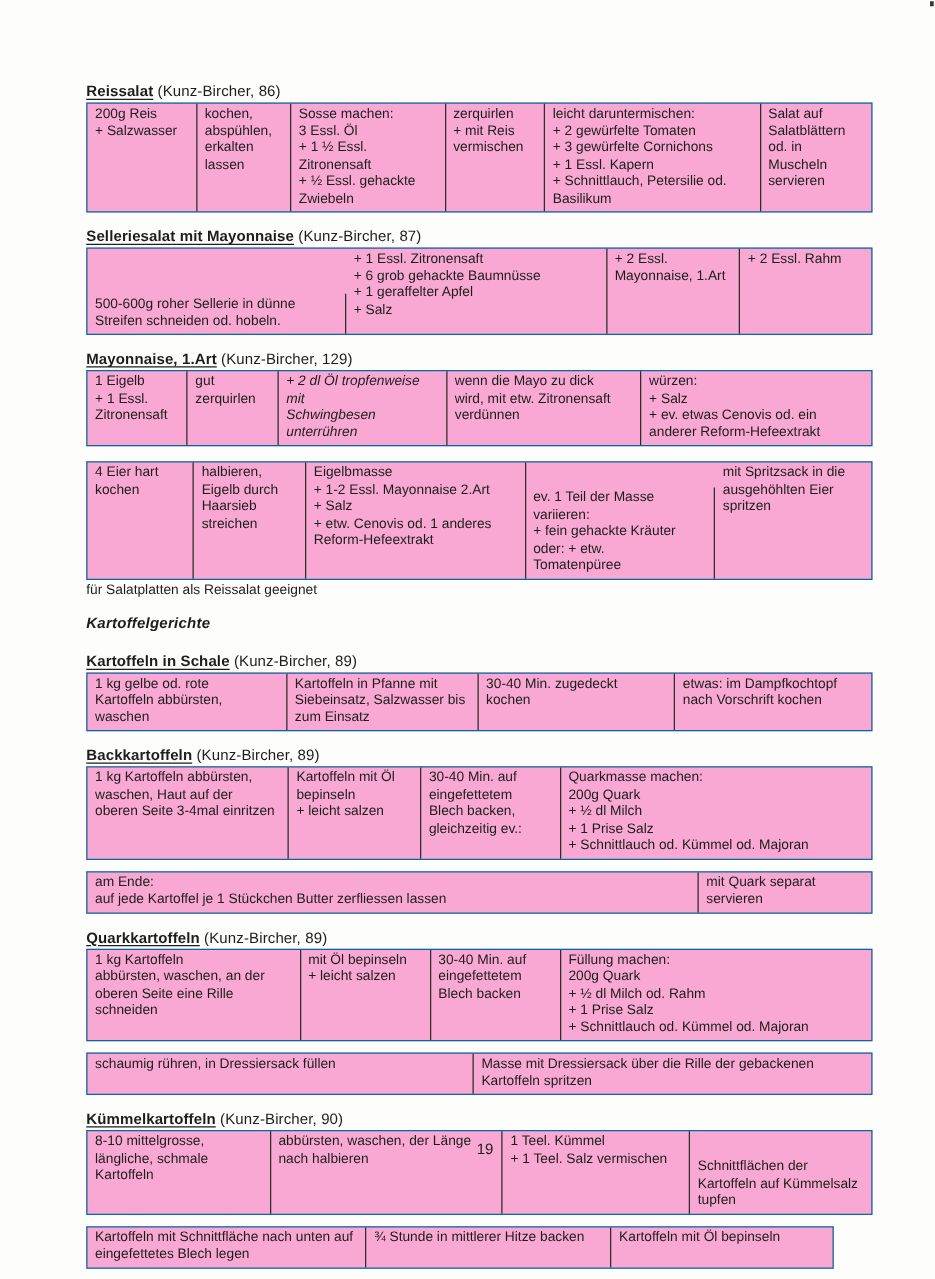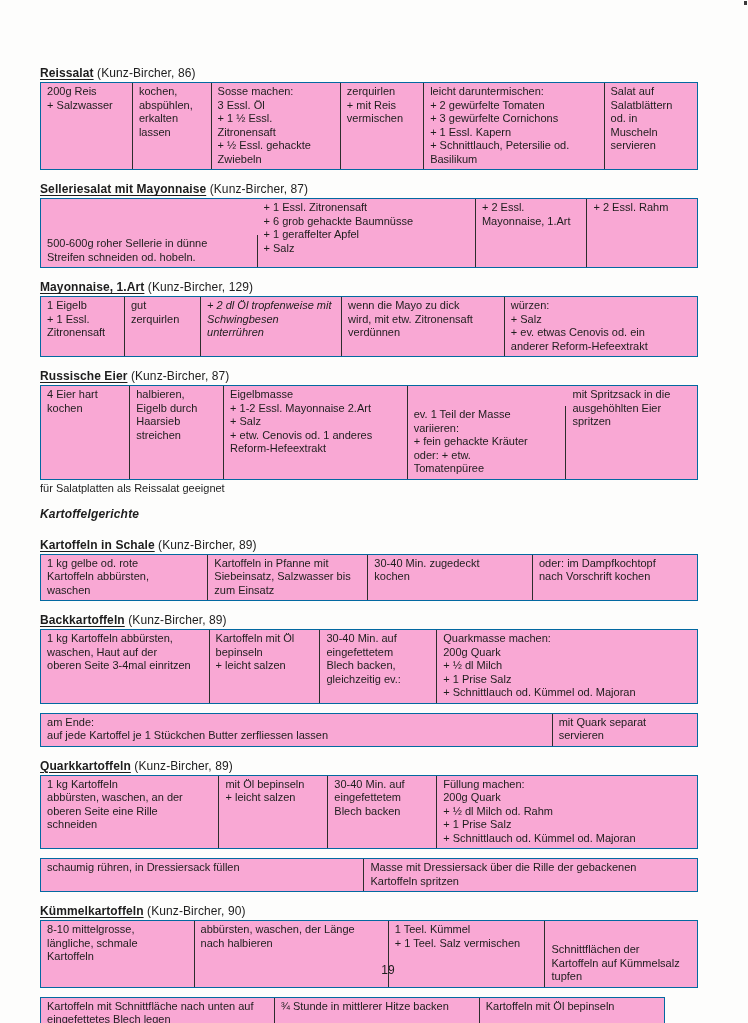--- a/index.html
+++ b/index.html
@@ -7,21 +7,21 @@
     width: 748px; height: 1023px;
     background: #fdfdfc;
     font-family: "Liberation Sans", sans-serif;
     color: #1d1d1d;
     position: relative;
     overflow: hidden;
   }
   .sheet {
     box-sizing: border-box;
     width: 748px; height: 909px;
-    padding: 66px 50px 0 40px;
+    padding: 66px 50px 0 69px;
   }
   .sec { margin-bottom: 12px; }
   .sec-h { font-size: 12px; margin-bottom: 2px; letter-spacing: 0.1px; }
   .sec-name {
     font-weight: bold;
     text-decoration: underline;
     text-underline-offset: 2px;
   }
   .sec-src { font-weight: normal; }
   .tbl {
@@ -47,21 +47,21 @@
   .cat-heading {
     font-size: 12px;
     font-weight: bold;
     font-style: italic;
     margin: 10px 0 17px 0;
     letter-spacing: 0.2px;
   }
   .page-num {
     position: absolute;
     left: 78px; right: 50px;
-    top: 963px;
+    top: 912px;
     text-align: center;
     font-size: 12px;
   }
   .scan-speck {
     position: absolute;
     top: 1px; right: 1px;
     width: 3px; height: 4px;
     background: #3a3a3a;
   }
 </style>
@@ -129,21 +129,20 @@
           <div class="cell" style="width: 24.8%;">wenn die Mayo zu dick
 wird, mit etw. Zitronensaft
 verdünnen</div>
           <div class="cell" style="width: 29.3%;">würzen:
 + Salz
 + ev. etwas Cenovis od. ein
 anderer Reform-Hefeextrakt</div>
         </div>
       </section>
       <section class="sec">
-        <div class="sec-h"><span class="sec-name">Russische Eier</span><span class="sec-src"> (Kunz-Bircher, 87)</span></div>
         <div class="tbl">
           <div class="cell" style="width: 13.6%;">4 Eier hart
 kochen</div>
           <div class="cell" style="width: 14.3%;">halbieren,
 Eigelb durch
 Haarsieb
 streichen</div>
           <div class="cell" style="width: 28%;">Eigelbmasse
 + 1-2 Essl. Mayonnaise 2.Art
 + Salz
@@ -167,21 +166,21 @@
         <div class="sec-h"><span class="sec-name">Kartoffeln in Schale</span><span class="sec-src"> (Kunz-Bircher, 89)</span></div>
         <div class="tbl">
           <div class="cell" style="width: 25.5%;">1 kg gelbe od. rote
 Kartoffeln abbürsten,
 waschen</div>
           <div class="cell" style="width: 24.4%;">Kartoffeln in Pfanne mit
 Siebeinsatz, Salzwasser bis
 zum Einsatz</div>
           <div class="cell" style="width: 25.1%;">30-40 Min. zugedeckt
 kochen</div>
-          <div class="cell" style="width: 25%;">oder: im Dampfkochtopf
+          <div class="cell" style="width: 25%;">etwas: im Dampfkochtopf
 nach Vorschrift kochen</div>
         </div>
       </section>
       <section class="sec">
         <div class="sec-h"><span class="sec-name">Backkartoffeln</span><span class="sec-src"> (Kunz-Bircher, 89)</span></div>
         <div class="tbl">
           <div class="cell" style="width: 25.7%;">1 kg Kartoffeln abbürsten,
 waschen, Haut auf der
 oberen Seite 3-4mal einritzen</div>
           <div class="cell" style="width: 16.9%;">Kartoffeln mit Öl

